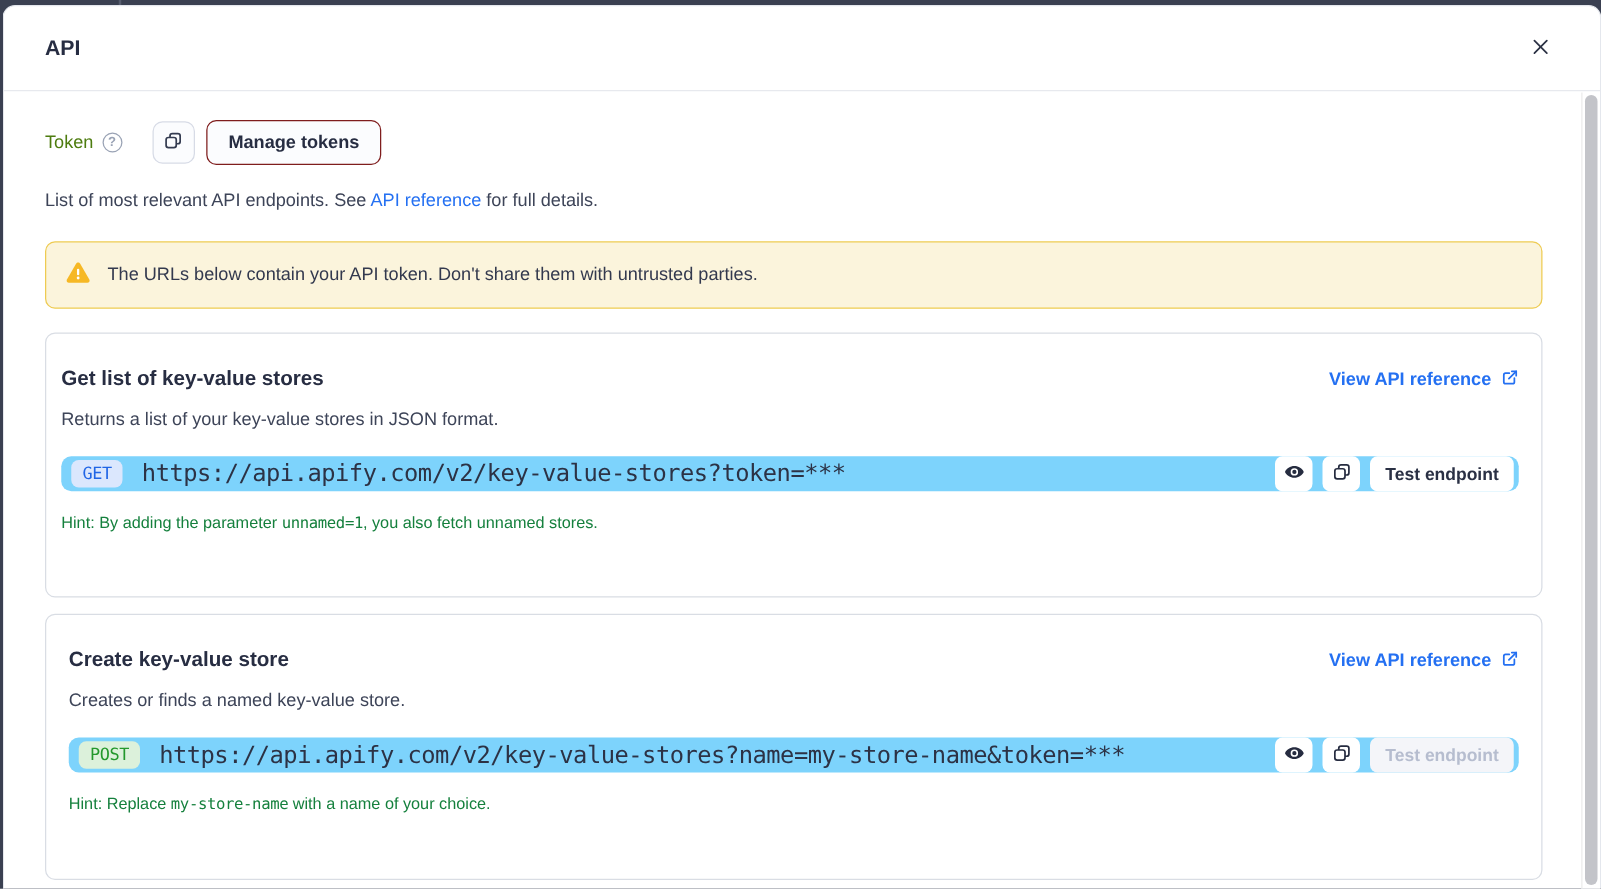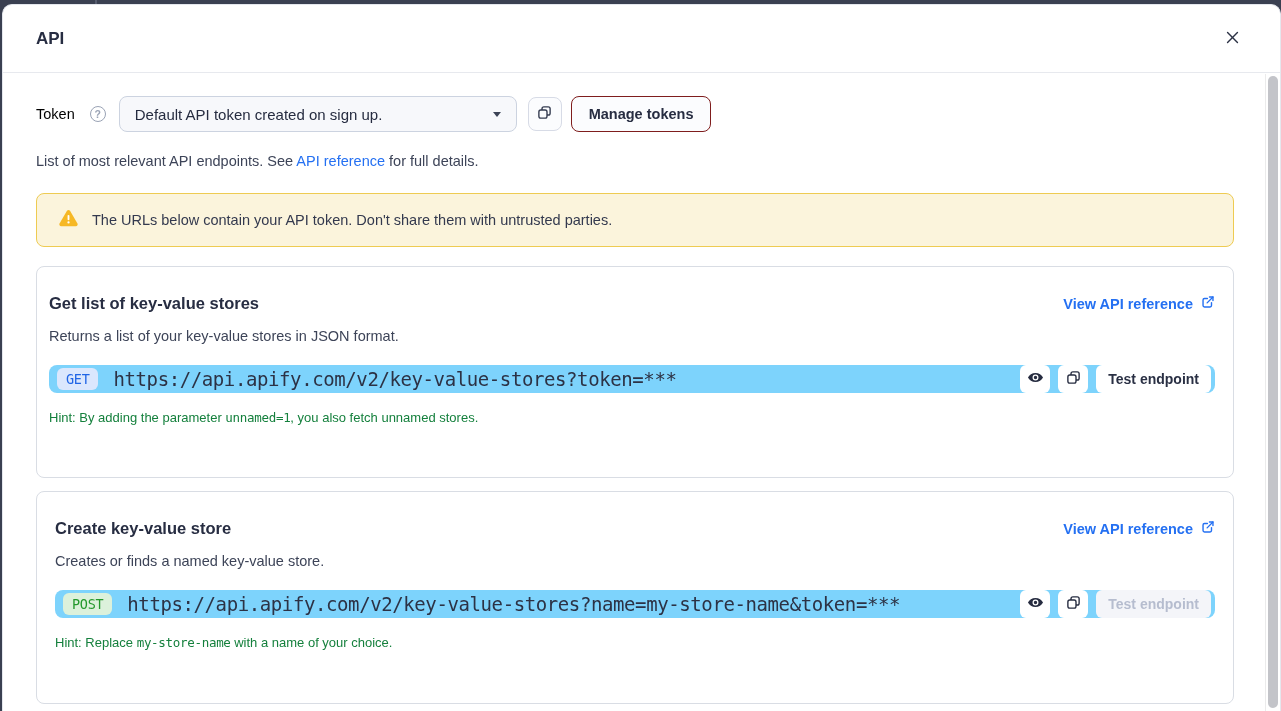--- a/index.html
+++ b/index.html
@@ -34,21 +34,21 @@
   }
 
   .body {
     position:relative;
     padding:23px 46px 0 33px;
     height:calc(100% - 69px);
   }
 
   
   .token-row { display:flex; align-items:center; }
-  .token-label { font-size:14.5px; color:#000000; margin-right:15px; }
+  .token-label { font-size:14.5px; color:#4d7c0f; margin-right:7px; }
   .help-icon {
     width:16px; height:16px; border:1.4px solid #9aa3b5; border-radius:50%;
     color:#9aa3b5; font-size:10.5px; font-weight:700; line-height:13px;
     display:inline-flex; align-items:center; justify-content:center;
     margin-right:13px; cursor:default;
   }
   .token-select {
     width:398px; height:36px;
     display:flex; align-items:center; justify-content:space-between;
     padding:0 15px;
@@ -71,21 +71,21 @@
     font-family:"Liberation Sans", sans-serif;
     font-size:14.5px; font-weight:700; color:#272d42; cursor:pointer;
   }
 
   .intro { margin-top:21px; font-size:14.5px; color:#3d4458; }
   .intro a { color:#2470f2; text-decoration:none; }
 
   .warning {
     margin-top:24px; height:54px;
     background:#fbf4dc; border:1px solid #eecb52; border-radius:8px;
-    display:flex; align-items:center; padding:0 21px;
+    display:flex; align-items:center; padding:0 15px;
   }
   .warning svg { flex:0 0 auto; margin-right:13px; }
   .warning-text { font-size:14.5px; color:#33394e; }
 
   .card {
     border:1px solid #d9dde4; border-radius:8px;
     padding:27px 18px 0 18px;
     height:212px;
   }
   .card-1 { margin-top:19px;padding-left:12px; }
@@ -162,24 +162,20 @@
           </svg>
       </span>
     </button>
   </div>
 
   <div class="body">
 
     <div class="token-row">
       <span class="token-label">Token</span>
       <span class="help-icon">?</span>
-      <div class="token-select">
-        <span>Default API token created on sign up.</span>
-        <span class="caret-down"></span>
-      </div>
       <button class="sq-btn">
         <span>
           <svg width="15" height="15" viewBox="0 0 24 24" fill="none" stroke="currentColor" stroke-width="2.2" stroke-linejoin="round">
               <rect x="3" y="8" width="13" height="13" rx="3"></rect>
               <path d="M8 8V6a3 3 0 0 1 3-3h7a3 3 0 0 1 3 3v7a3 3 0 0 1-3 3h-2"></path>
             </svg>
         </span>
       </button>
       <button class="manage-btn">Manage tokens</button>
     </div>

